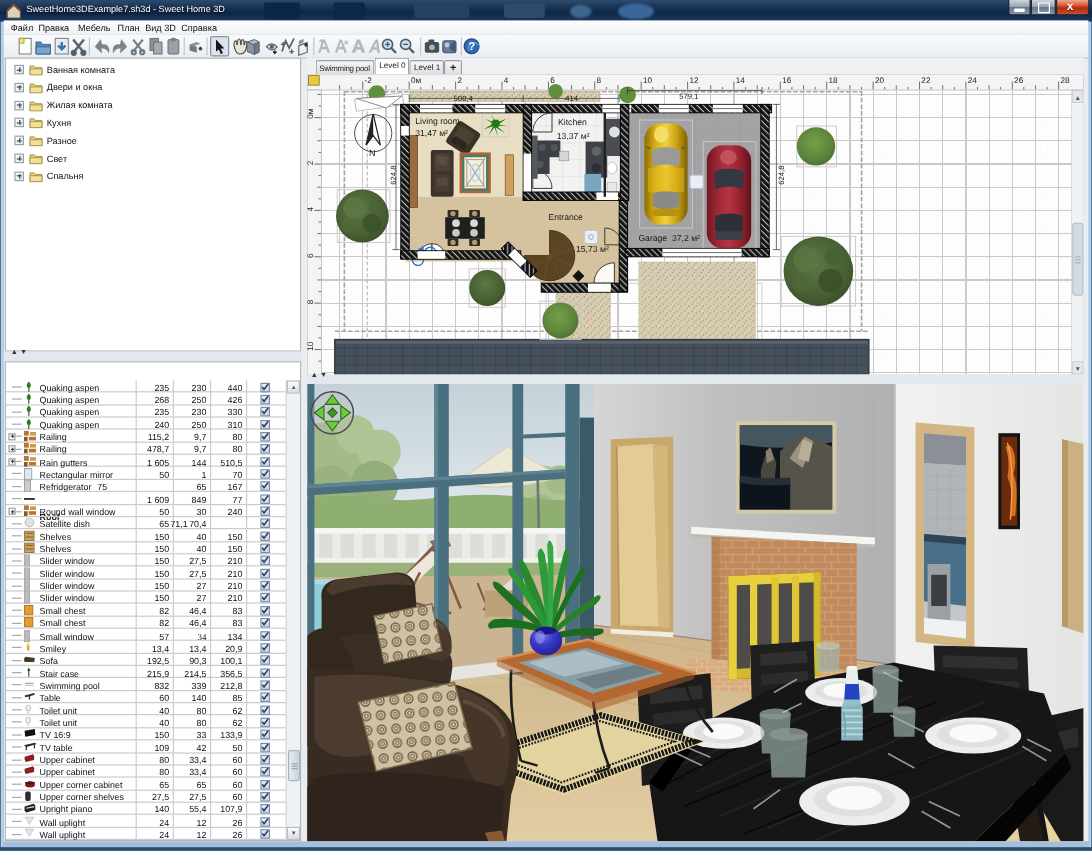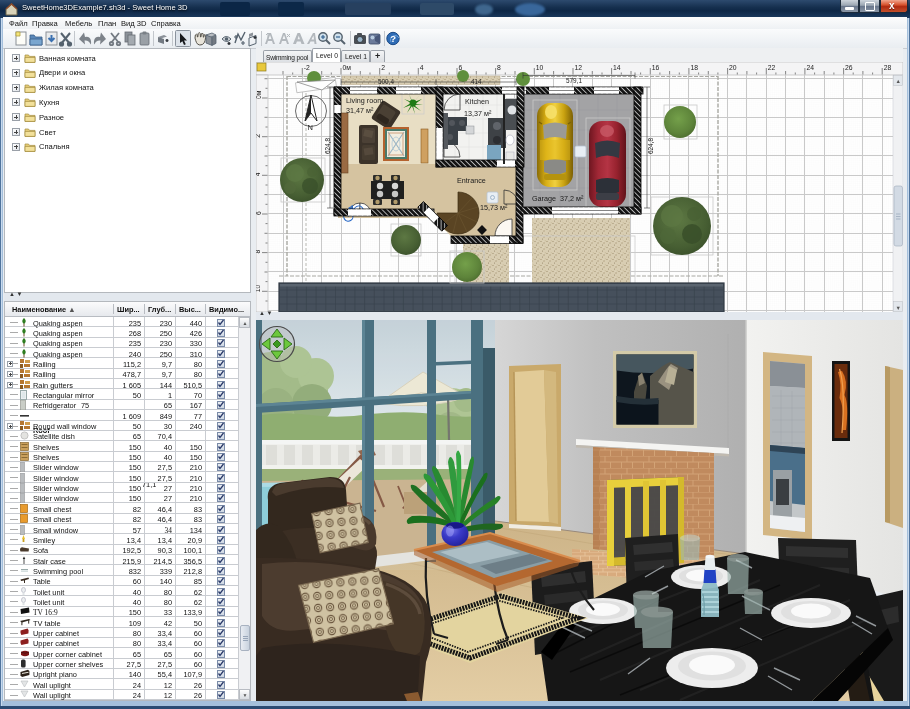--- a/index.html
+++ b/index.html
@@ -261,31 +261,20 @@
       <path d="M1 4.4 L11 4.4 L11 9.4 L1 9.4 Z" fill="#f2e09a" stroke="#a08a3c" stroke-width="0.7"></path>
     </svg>
     <span class="abs" style="left:34px;top:93.30000000000001px;">Спальня</span>
   </div>
 
 <div class="abs" style="left:4px;top:293px;width:247px;height:8px;background:#e3e8ee;">
   <span style="position:absolute;left:5px;top:-2px;font-size:6px;color:#333;">▲ ▼</span>
 </div>
 
 <div class="abs" id="tablepanel" style="left:4px;top:301px;width:247px;height:400px;background:#fff;border:1px solid #b4b8bd;box-sizing:border-box;overflow:hidden;font-size:7.4px;color:#111;">
-    <div class="abs" style="left:0;top:0;width:245px;height:14px;background:linear-gradient(180deg,#fbfbfc,#e6e9ed);border-bottom:1px solid #b8bcc2;">
-      <span class="abs" style="left:7px;top:3px;font-weight:bold;">Наименование <span style="color:#555;">▲</span></span>
-      <span class="abs" style="left:112px;top:3px;font-weight:bold;">Шир...</span>
-      <span class="abs" style="left:143px;top:3px;font-weight:bold;">Глуб...</span>
-      <span class="abs" style="left:174px;top:3px;font-weight:bold;">Выс...</span>
-      <span class="abs" style="left:204px;top:3px;font-weight:bold;">Видимо...</span>
-      <div class="abs" style="left:108px;top:2px;width:1px;height:10px;background:#b8bcc2;"></div>
-      <div class="abs" style="left:139px;top:2px;width:1px;height:10px;background:#b8bcc2;"></div>
-      <div class="abs" style="left:170px;top:2px;width:1px;height:10px;background:#b8bcc2;"></div>
-      <div class="abs" style="left:200px;top:2px;width:1px;height:10px;background:#b8bcc2;"></div>
-    </div>
     <div class="abs" style="left:108px;top:15px;width:1px;height:393.3px;background:#c9ccd1;"></div>
     <div class="abs" style="left:139px;top:15px;width:1px;height:393.3px;background:#c9ccd1;"></div>
     <div class="abs" style="left:170px;top:15px;width:1px;height:393.3px;background:#c9ccd1;"></div>
     <div class="abs" style="left:200px;top:15px;width:1px;height:393.3px;background:#c9ccd1;"></div>
     <div class="abs" style="left:233px;top:15px;width:1px;height:393.3px;background:#c9ccd1;"></div>
     <div class="abs" style="left:0;top:24.35px;width:233px;height:1px;background:#c9ccd1;"></div>
     <div class="abs" style="left:5px;top:20px;width:8px;height:1px;background:#aaa;"></div>
     <div class="abs" style="left:15px;top:15.5px;width:11px;height:10px;"><svg width="8" height="9" viewBox="0 0 8 9">
         <path d="M4 0 C6 2 6.5 4 4 6 C1.5 4 2 2 4 0 Z" fill="#2e7d1f"></path>
         <rect x="3.5" y="5.5" width="1" height="3" fill="#6b4a2a"></rect>
@@ -472,21 +461,21 @@
       </svg>
     </div>
     <div class="abs" style="left:0;top:138.2px;width:233px;height:1px;background:#c9ccd1;"></div>
     <div class="abs" style="left:5px;top:133.85px;width:8px;height:1px;background:#aaa;"></div>
     <div class="abs" style="left:15px;top:129.35px;width:11px;height:10px;"><svg width="9" height="9" viewBox="0 0 9 9">
         <circle cx="4.5" cy="4.5" r="3.6" fill="#e3e3e0" stroke="#aaa" stroke-width="0.6"></circle>
       </svg></div>
     <span class="abs" style="left:28px;top:130.35px;">Satellite dish</span>
     <span class="abs" style="left:76px;top:130.35px;width:60px;text-align:right;">65</span>
     <span class="abs" style="left:107px;top:130.35px;width:60px;text-align:right;">70,4</span>
-    <span class="abs" style="left:137px;top:130.35px;width:60px;margin-top:48px;">71,1</span>
+    <span class="abs" style="left:137px;top:130.35px;width:60px;">71,1</span>
     <div class="abs" style="left:212px;top:130.35px;width:8px;height:8px;border:1px solid #7a8ba8;background:linear-gradient(180deg,#e9edf2,#cfd8e4);box-sizing:border-box;">
       <svg width="8" height="8" viewBox="0 0 8 8" style="position:absolute;left:-1px;top:-1px;">
         <path d="M1.5 3.5 L3 5.5 L6.5 1" stroke="#2a3a6a" stroke-width="1.3" fill="none"></path>
       </svg>
     </div>
     <div class="abs" style="left:0;top:148.54999999999998px;width:233px;height:1px;background:#c9ccd1;"></div>
     <div class="abs" style="left:5px;top:144.2px;width:8px;height:1px;background:#aaa;"></div>
     <div class="abs" style="left:15px;top:139.7px;width:11px;height:10px;"><svg width="9" height="9" viewBox="0 0 9 9">
         <rect x="0.5" y="0.5" width="8" height="8" fill="#caa05c" stroke="#8a6a34" stroke-width="0.7"></rect>
         <rect x="1.5" y="2" width="6" height="1" fill="#8a6a34"></rect>
@@ -715,21 +704,21 @@
     <div class="abs" style="left:212px;top:295.95px;width:8px;height:8px;border:1px solid #7a8ba8;background:linear-gradient(180deg,#e9edf2,#cfd8e4);box-sizing:border-box;">
       <svg width="8" height="8" viewBox="0 0 8 8" style="position:absolute;left:-1px;top:-1px;">
         <path d="M1.5 3.5 L3 5.5 L6.5 1" stroke="#2a3a6a" stroke-width="1.3" fill="none"></path>
       </svg>
     </div>
     <div class="abs" style="left:0;top:314.15000000000003px;width:233px;height:1px;background:#c9ccd1;"></div>
     <div class="abs" style="left:5px;top:309.8px;width:8px;height:1px;background:#aaa;"></div>
     <div class="abs" style="left:15px;top:305.3px;width:11px;height:10px;"><svg width="10" height="9" viewBox="0 0 10 9">
         <path d="M0.5 2 L9 0.5 L9.5 5.5 L1 7 Z" fill="#111"></path>
       </svg></div>
-    <span class="abs" style="left:28px;top:306.3px;font-family:Liberation Serif, serif;">TV 16:9</span>
+    <span class="abs" style="left:28px;top:306.3px;">TV 16:9</span>
     <span class="abs" style="left:76px;top:306.3px;width:60px;text-align:right;">150</span>
     <span class="abs" style="left:107px;top:306.3px;width:60px;text-align:right;">33</span>
     <span class="abs" style="left:137px;top:306.3px;width:60px;text-align:right;">133,9</span>
     <div class="abs" style="left:212px;top:306.3px;width:8px;height:8px;border:1px solid #7a8ba8;background:linear-gradient(180deg,#e9edf2,#cfd8e4);box-sizing:border-box;">
       <svg width="8" height="8" viewBox="0 0 8 8" style="position:absolute;left:-1px;top:-1px;">
         <path d="M1.5 3.5 L3 5.5 L6.5 1" stroke="#2a3a6a" stroke-width="1.3" fill="none"></path>
       </svg>
     </div>
     <div class="abs" style="left:0;top:324.5px;width:233px;height:1px;background:#c9ccd1;"></div>
     <div class="abs" style="left:5px;top:320.15px;width:8px;height:1px;background:#aaa;"></div>

